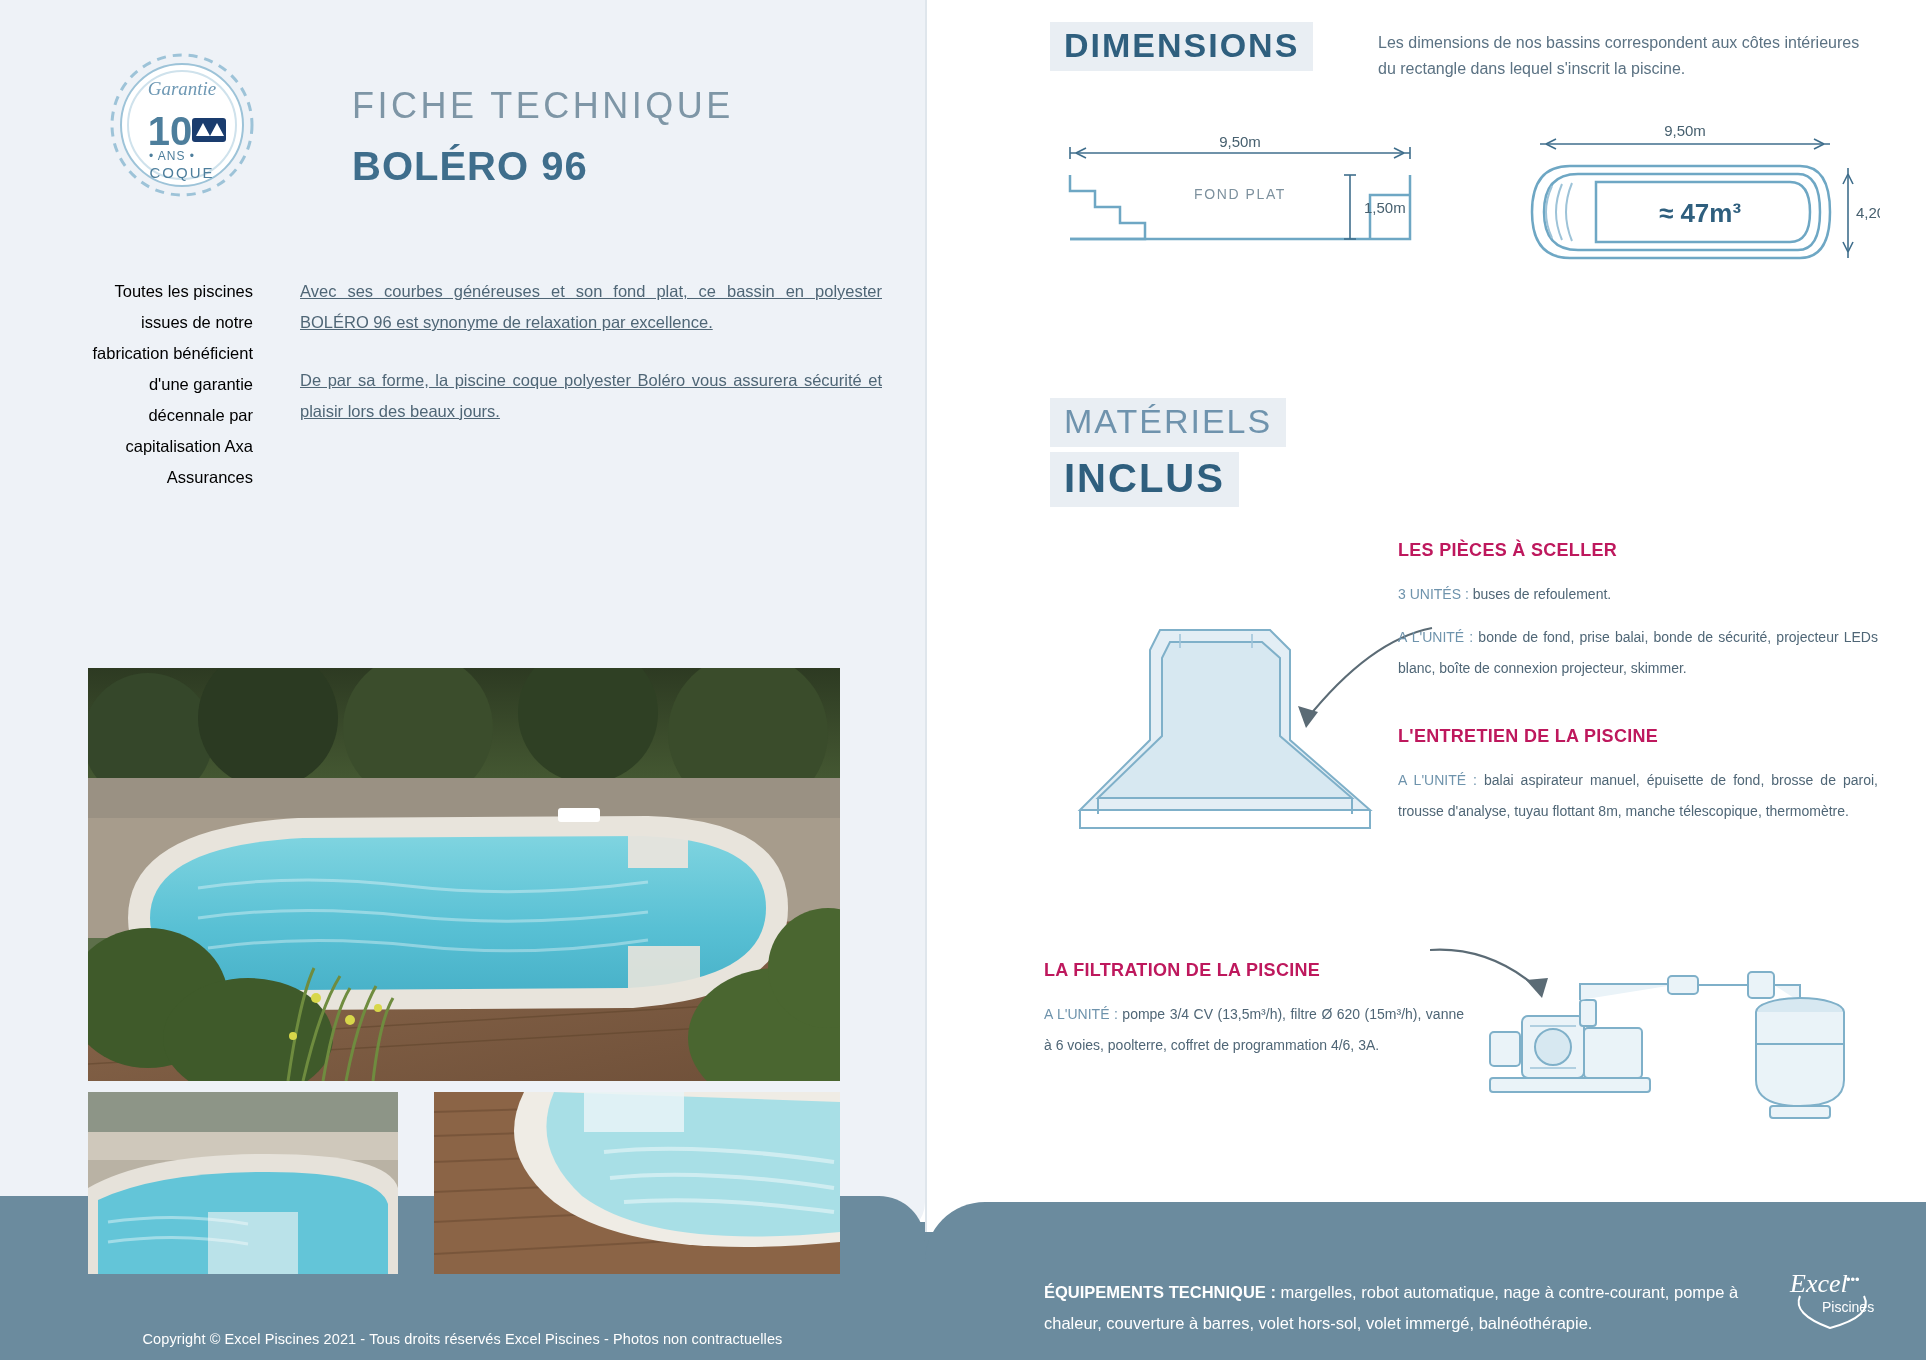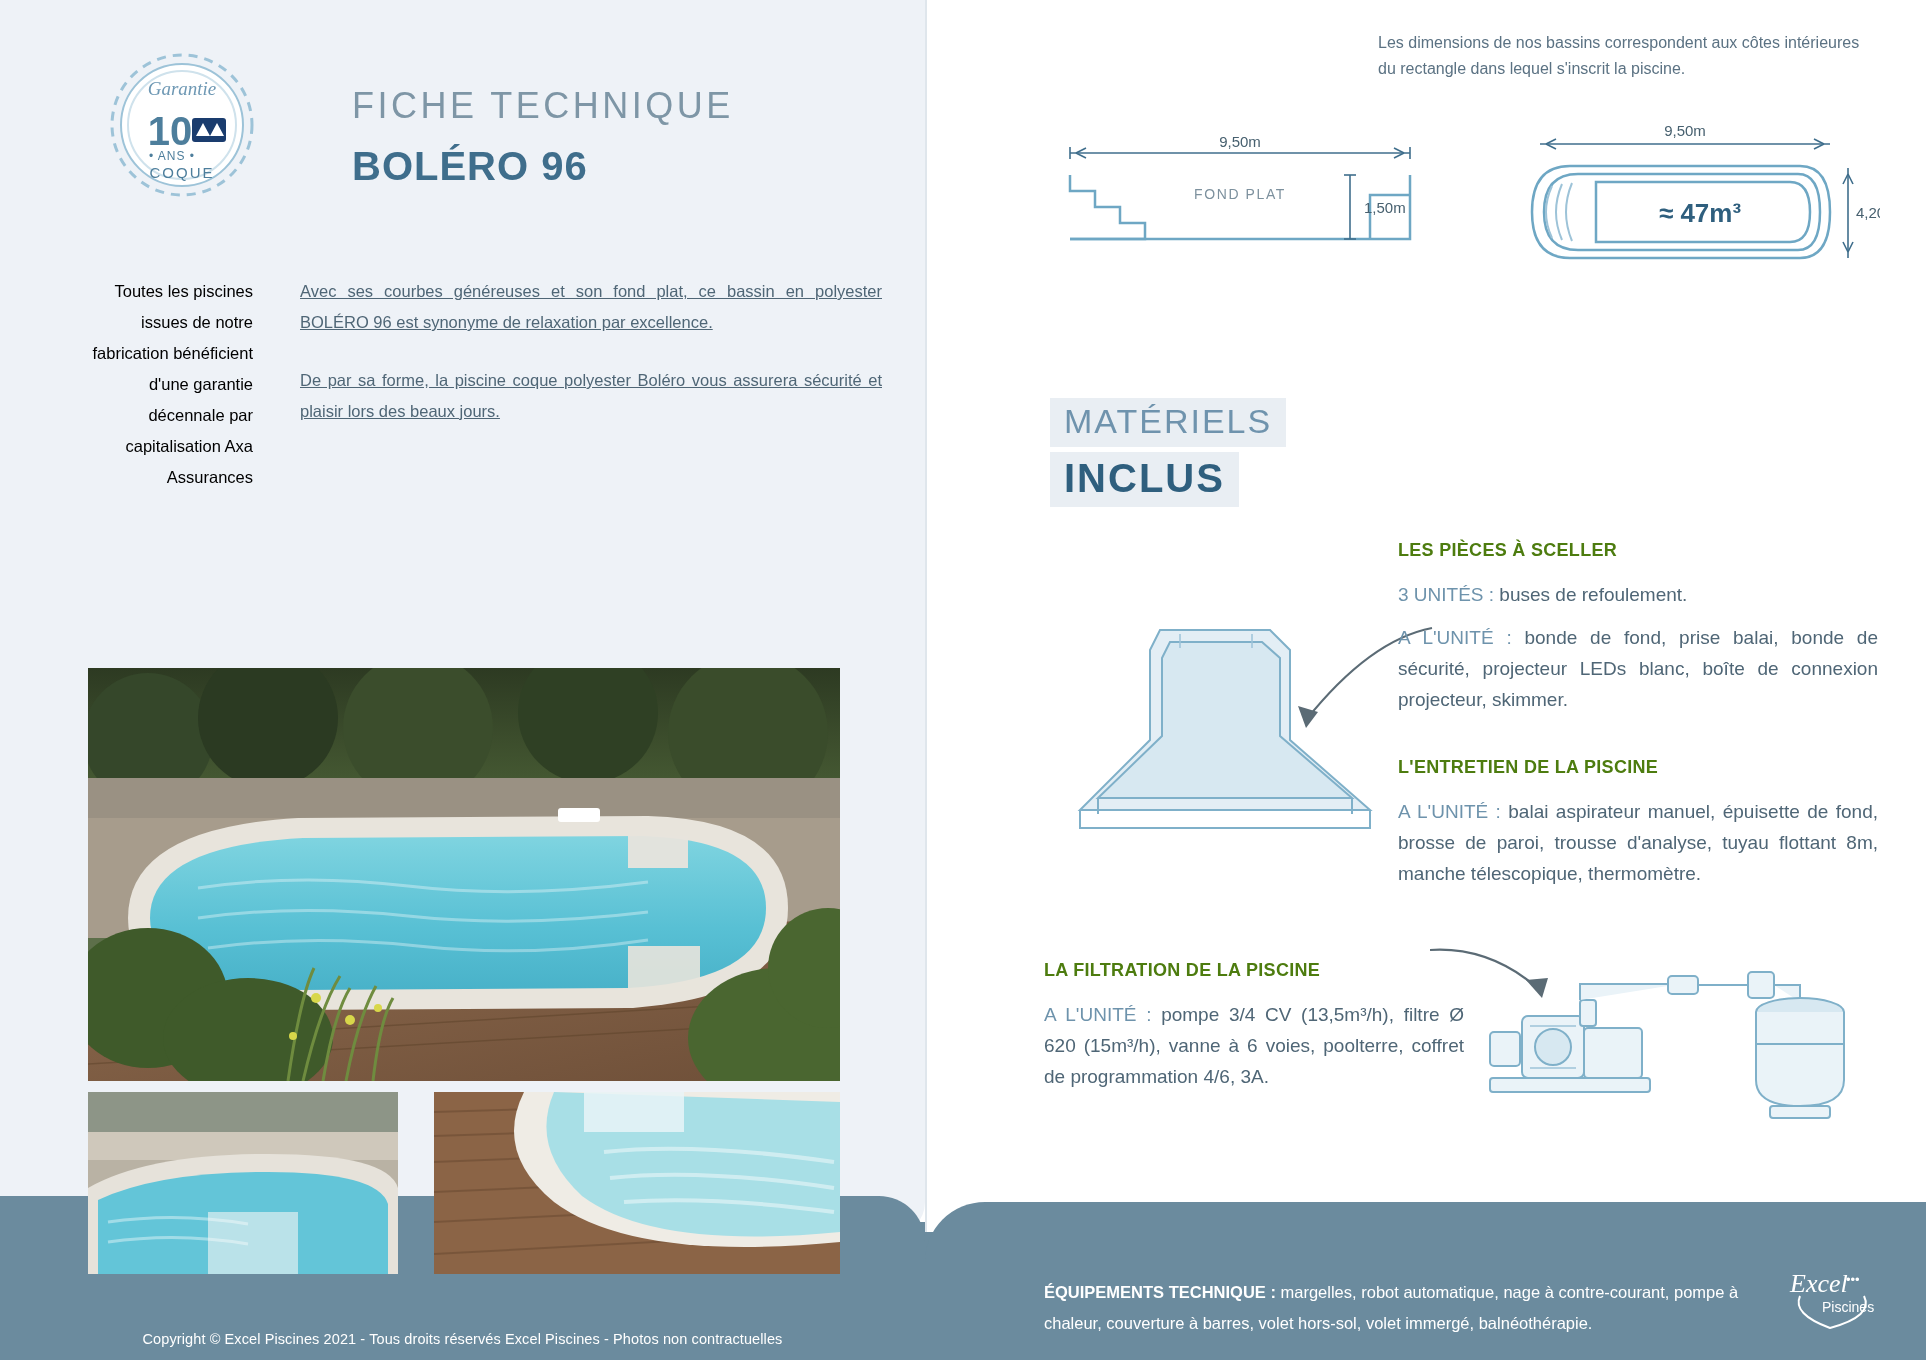--- a/index.html
+++ b/index.html
@@ -77,22 +77,22 @@
   }
   .sec-label.bold { font-weight:bold; color:#2f5f7e; }
 
   .dim-note {
     position:absolute; left:1378px; top:30px; width:490px;
     font-size:16px; line-height:26px; color:#5b7283;
   }
 
   
   .mat-block { position:absolute; left:1398px; top:540px; width:480px; }
-  .mat-h { font-size:18px; font-weight:bold; color:#4d7c0f; letter-spacing:.3px; margin:0 0 18px 0; }
-  .mat-p { font-size:19px; line-height:31px; color:#4f6676; margin:0 0 12px 0; text-align:justify;}
+  .mat-h { font-size:18px; font-weight:bold; color:#be185d; letter-spacing:.3px; margin:0 0 18px 0; }
+  .mat-p { font-size:14px; line-height:31px; color:#4f6676; margin:0 0 12px 0; text-align:justify;}
   .mat-key { color:#6e93ac; }
 
   .filt-block { position:absolute; left:1044px; top:960px; width:420px; }
 
   
   .bottom-band {
     position:absolute; left:925px; top:1232px; width:1001px; height:128px;
     background:#6b8b9e;
   }
   .bottom-band::before{
@@ -247,20 +247,21 @@
           <path d="M176 86 Q266 76 400 96"></path>
         <path d="M190 110 Q280 104 400 120"></path>
       </g>
     </svg>
   </div>
 
   <div class="copyright">Copyright © Excel Piscines 2021 - Tous droits réservés Excel Piscines - Photos non contractuelles</div>
 
   <div class="divider-v"></div>
 
+  <div class="sec-label bold" style="left:1050px; top:22px;">DIMENSIONS</div>
   <div class="dim-note">Les dimensions de nos bassins correspondent aux côtes intérieures du rectangle dans lequel s'inscrit la piscine.</div>
 
   <div style="position:absolute; left:1040px; top:135px; width:400px; height:160px;">
     <svg width="400" height="160" viewBox="0 0 400 160">
       <g stroke="#6ea7c4" stroke-width="2.5" fill="none">
         <path d="M30 40 L30 56 L55 56 L55 72 L80 72 L80 88 L105 88 L105 104 L30 104"></path>
         <path d="M30 104 L370 104 L370 40"></path>
         <path d="M330 104 L330 60 L370 60"></path>
       </g>
       <g stroke="#3f6e8c" stroke-width="1.6" fill="none">

